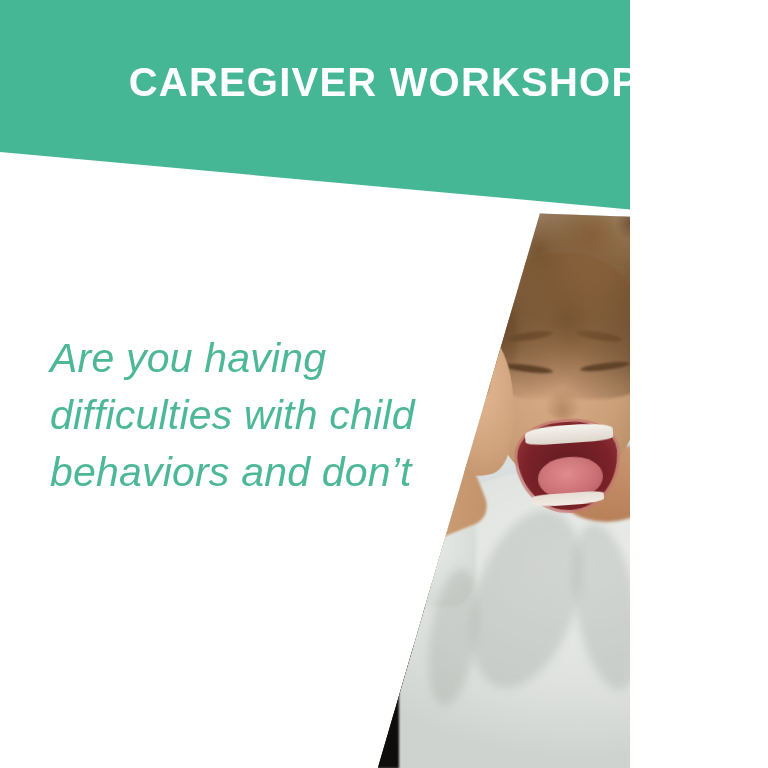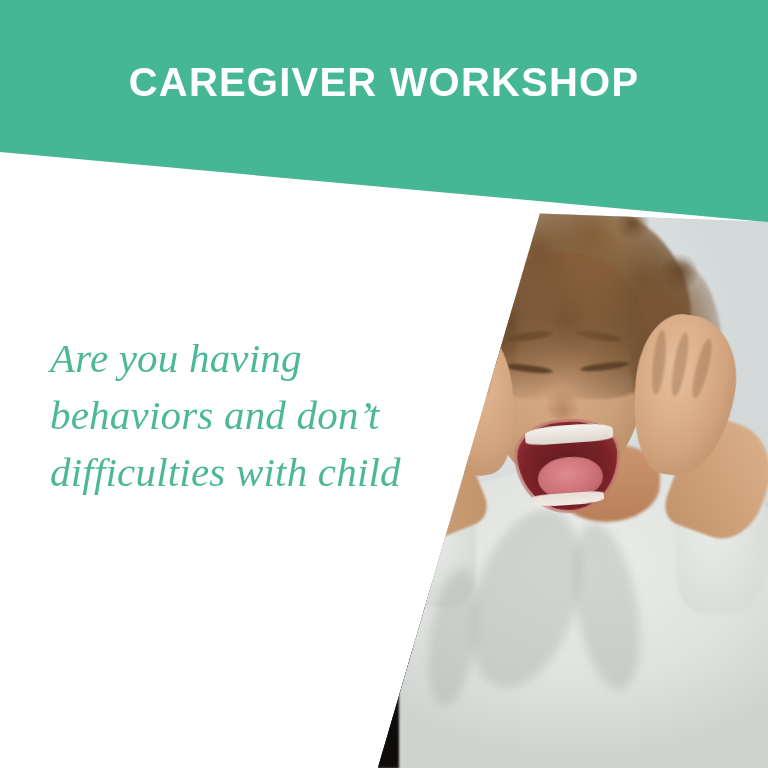--- a/index.html
+++ b/index.html
@@ -7,21 +7,21 @@
     margin: 0;
     padding: 0;
     background: #ffffff;
   }
   body {
     font-family: "Liberation Sans", sans-serif;
   }
 
   .flyer {
     position: relative;
-    width: 768px;
+    width: 630px;
     height: 768px;
     overflow: hidden;
     background: #ffffff;
   }
 
   
   .photo-wrap {
     position: absolute;
     left: 0;
     top: 0;
@@ -257,21 +257,21 @@
   }
 
   
   .headline {
     position: absolute;
     left: 50px;
     top: 330px;
     width: 400px;
     z-index: 3;
     color: var(--brand-text, #4cb897);
-    font-family: Liberation Serif, serif;
+    font-family: Liberation Sans, sans-serif;
     font-style: italic;
     font-size: 41px;
     line-height: 57px;
     letter-spacing: .2px;
   }
   .headline .line { display: block; white-space: nowrap; }
 </style>
 </head>
 <body>
 
@@ -328,17 +328,17 @@
       <div class="finger" style="left:90.6%;top:44%;width:1.6%;height:8%;transform:rotate(14deg);"></div>
     </div>
   </div>
 
   <div class="header-band">
     <div class="header-title">CAREGIVER WORKSHOP</div>
   </div>
 
   <div class="headline">
     <span class="line">Are you having</span>
+    <span class="line">difficulties with child</span>
     <span class="line">behaviors and don’t</span>
-    <span class="line">difficulties with child</span>
   </div>
 
 </div>
 
 </body></html>

